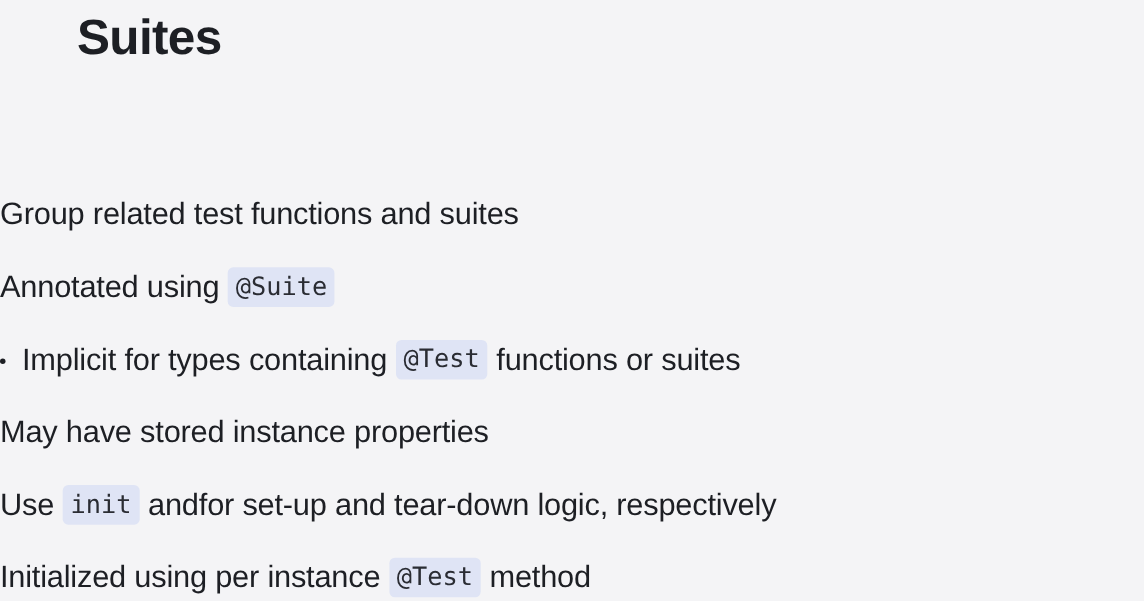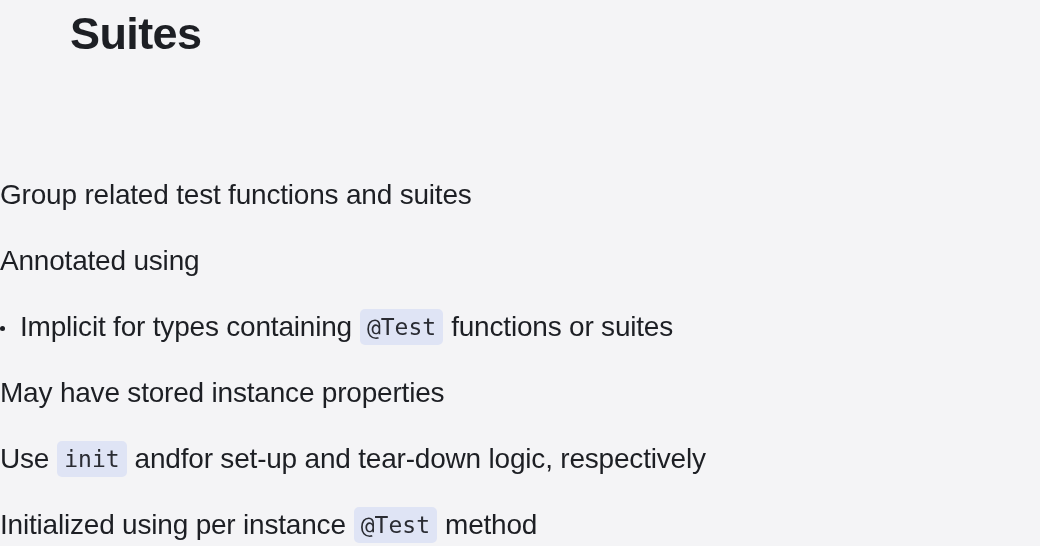--- a/index.html
+++ b/index.html
@@ -97,20 +97,21 @@
 <div class="slide">
 
   <div class="slide-title">Suites</div>
 
   <div class="body-list">
       <div class="body-line">
         <span class="txt">Group related test functions and suites</span>
       </div>
       <div class="body-line">
         <span class="txt">Annotated using</span>
+        <span class="code-chip">@Suite</span>
       </div>
       <div class="body-line">
         <span class="bullet-dot"></span>
         <span class="txt">Implicit for types containing</span>
         <span class="code-chip">@Test</span>
         <span class="txt">functions or suites</span>
       </div>
       <div class="body-line">
         <span class="txt">May have stored instance properties</span>
       </div>

